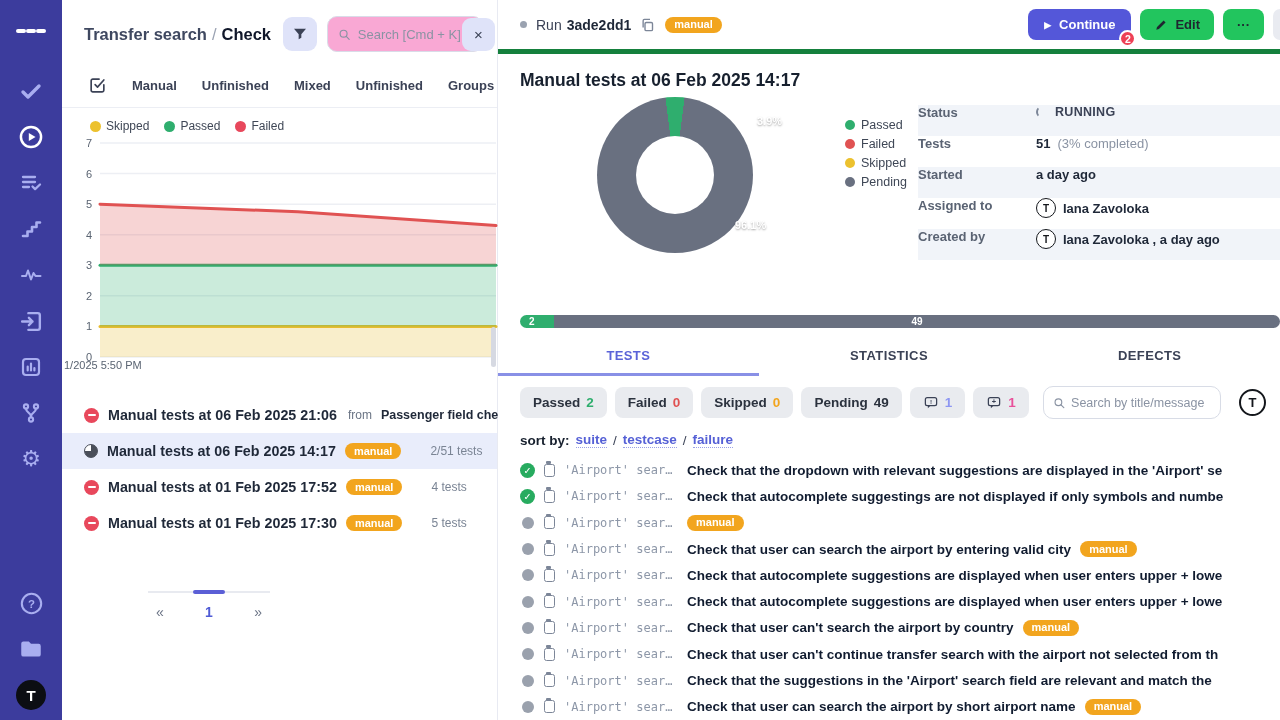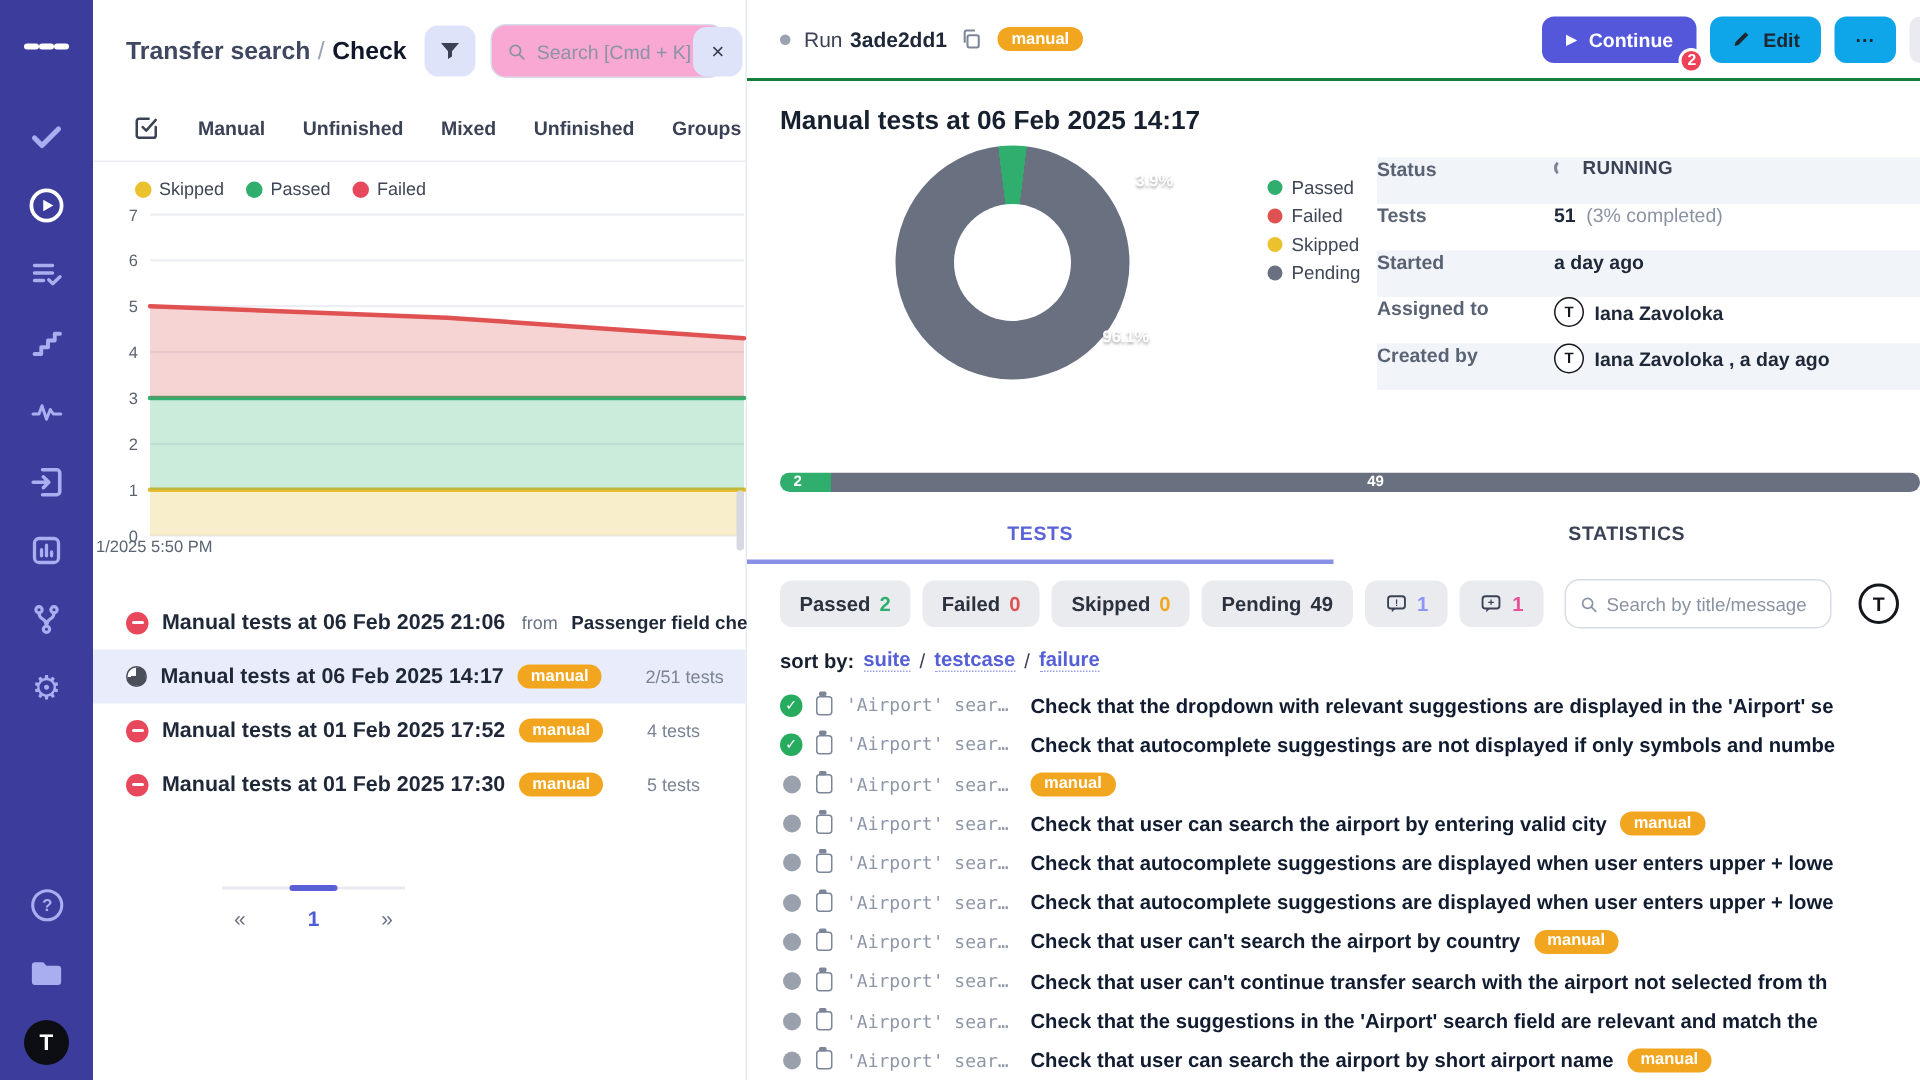--- a/index.html
+++ b/index.html
@@ -68,34 +68,34 @@
 
   .lp-pager { margin-top:50px; margin-left:86px; width:122px; }
   .pager-line { height:2px; background:#e8eaf0; position:relative; }
   .pager-ind { position:absolute; left:45px; top:-1px; width:32px; height:3.5px; background:#5b5fd6; border-radius:2px; }
   .pager-row { display:flex; justify-content:space-between; margin-top:11px; padding:0 8px; align-items:center; }
   .pager-btn { color:#6a7385; font-size:14px; background:none; border:none; cursor:pointer; }
   .pager-page { color:#4f5bd5; font-weight:800; font-size:14px; cursor:pointer; }
 
   
   .right-panel { flex:1; position:relative; height:720px; background:#fff; overflow:hidden; }
-  .rp-header { height:54px; border-bottom:2px solid #15803d; display:flex; align-items:center; padding:0 14px 0 22px; }
+  .rp-header { height:54px; border-bottom:5px solid #15803d; display:flex; align-items:center; padding:0 14px 0 22px; }
   .run-dot { width:7px; height:7px; border-radius:50%; background:#9aa2b0; margin-right:9px; }
   .run-lbl { font-size:14px; color:#3b4256; margin-right:5px; }
   .run-id { font-size:14px; font-weight:800; color:#1f2838; }
   .copy-icon { margin:0 10px 0 9px; display:flex; cursor:pointer; }
   .rp-actions { margin-left:auto; display:flex; gap:9px; align-items:center; }
   .btn-continue { position:relative; height:31px; background:#5457d9; color:#fff; border:none; border-radius:8px;
     font-size:13px; font-weight:700; padding:0 16px; display:flex; align-items:center; gap:8px; cursor:pointer;
     font-family:"Liberation Sans",sans-serif; }
   .btn-continue .play { font-size:9px; }
   .cont-badge { position:absolute; right:-5px; bottom:-7px; width:17px; height:17px; border-radius:50%;
     background:#ee4056; color:#fff; font-size:10.5px; font-weight:800; display:flex; align-items:center;
     justify-content:center; border:2px solid #fff; }
-  .btn-gray { height:31px; background:#0ea5e9; color:#1f2630; border:none; border-radius:8px; font-size:13px;
+  .btn-gray { height:31px; background:#22c55e; color:#1f2630; border:none; border-radius:8px; font-size:13px;
     font-weight:700; padding:0 14px; display:flex; align-items:center; gap:7px; cursor:pointer;
     font-family:"Liberation Sans",sans-serif; }
   .btn-sliver { width:7px; height:31px; background:#e9ebf1; border:none; border-radius:8px 0 0 8px; margin-right:-14px; }
 
   .rp-title { padding:16px 20px 0 22px; font-size:17.5px; font-weight:800; color:#17202e; }
 
   .overview { position:relative; height:212px; margin-top:4px; }
   .donut { position:absolute; left:99px; top:2px; width:156px; height:156px; border-radius:50%; }
   .donut::after { content:""; position:absolute; left:39px; top:39px; width:78px; height:78px; border-radius:50%; background:#fff; }
   .donut-lab { position:absolute; color:#fff; font-size:11px; font-weight:800; text-shadow:0 1px 2px rgba(0,0,0,.35); z-index:2; }
@@ -452,20 +452,21 @@
     </div>
 
     <div class="progress">
       <div class="prog-green" id="prog-green" style="width: 4.4%;">2</div>
       <div class="prog-gray">49</div>
     </div>
 
     <div class="rp-tabs">
       <div class="rp-tab active">TESTS</div>
       <div class="rp-tab">STATISTICS</div>
+      <div class="rp-tab">DEFECTS</div>
     </div>
 
     <div class="chips-row">
       <button class="chip">
           <span>Passed</span>
           <span class="cnt-green">2</span>
         </button>
       <button class="chip">
           <span>Failed</span>
           <span class="cnt-red">0</span>

